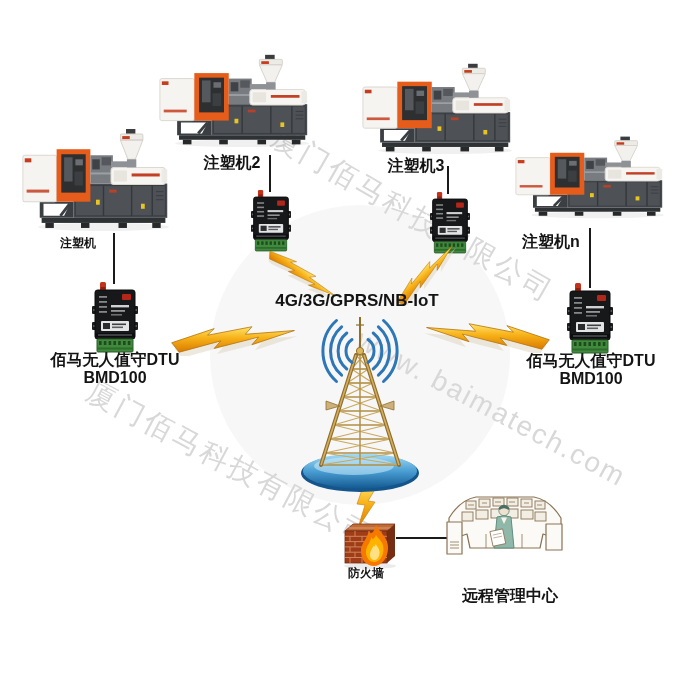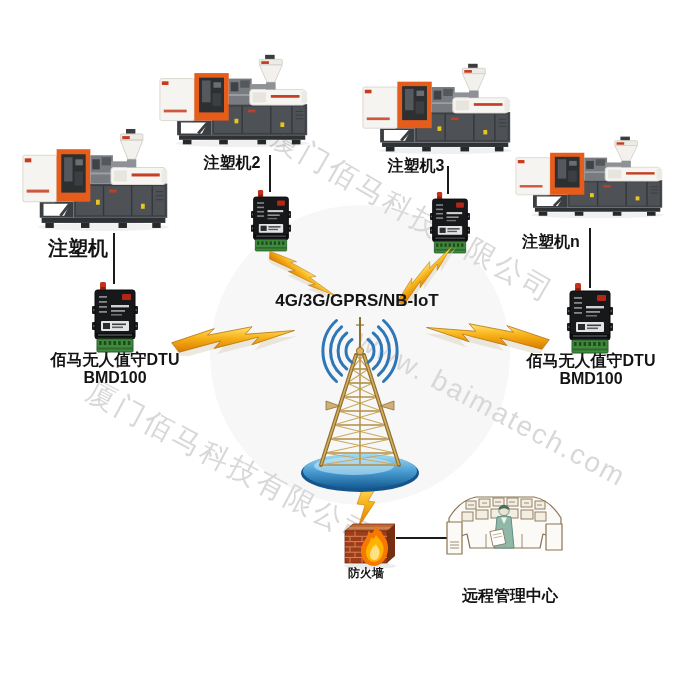--- a/index.html
+++ b/index.html
@@ -311,21 +311,21 @@
       <path d="M 51 29 Q 58 26.5 65 29 L 68 60 L 48 60 Z" fill="#8fb8a9" stroke="#5f8d80" stroke-width="1"></path>
       <polygon points="55,29.5 61,29.5 58,36" fill="#f7f5ef"></polygon>
       <g transform="rotate(-12 52 48)">
         <rect x="45" y="42" width="13" height="15" fill="#ffffff" stroke="#8a7354" stroke-width="0.8"></rect>
         <line x1="47" y1="46" x2="56" y2="46" stroke="#b7a88c" stroke-width="0.8"></line>
         <line x1="47" y1="49" x2="56" y2="49" stroke="#b7a88c" stroke-width="0.8"></line>
       </g>
     </g>
   </svg>
 
-  <div class="label" style="left:78px;top:237px;font-size:20px">注塑机</div>
+  <div class="label" style="left:78px;top:237px;font-size:12px">注塑机</div>
   <div class="label" style="left:232px;top:154px;font-size:16px">注塑机2</div>
   <div class="label" style="left:416px;top:157px;font-size:16px">注塑机3</div>
   <div class="label" style="left:551px;top:233px;font-size:16px">注塑机n</div>
 
   <div class="label" style="left:357px;top:291px;font-size:17px">4G/3G/GPRS/NB-IoT</div>
 
   <div class="label" style="left:115px;top:351px;font-size:16px">佰马无人值守DTU</div>
   <div class="label" style="left:115px;top:369px;font-size:16px">BMD100</div>
   <div class="label" style="left:591px;top:352px;font-size:16px">佰马无人值守DTU</div>
   <div class="label" style="left:591px;top:370px;font-size:16px">BMD100</div>

